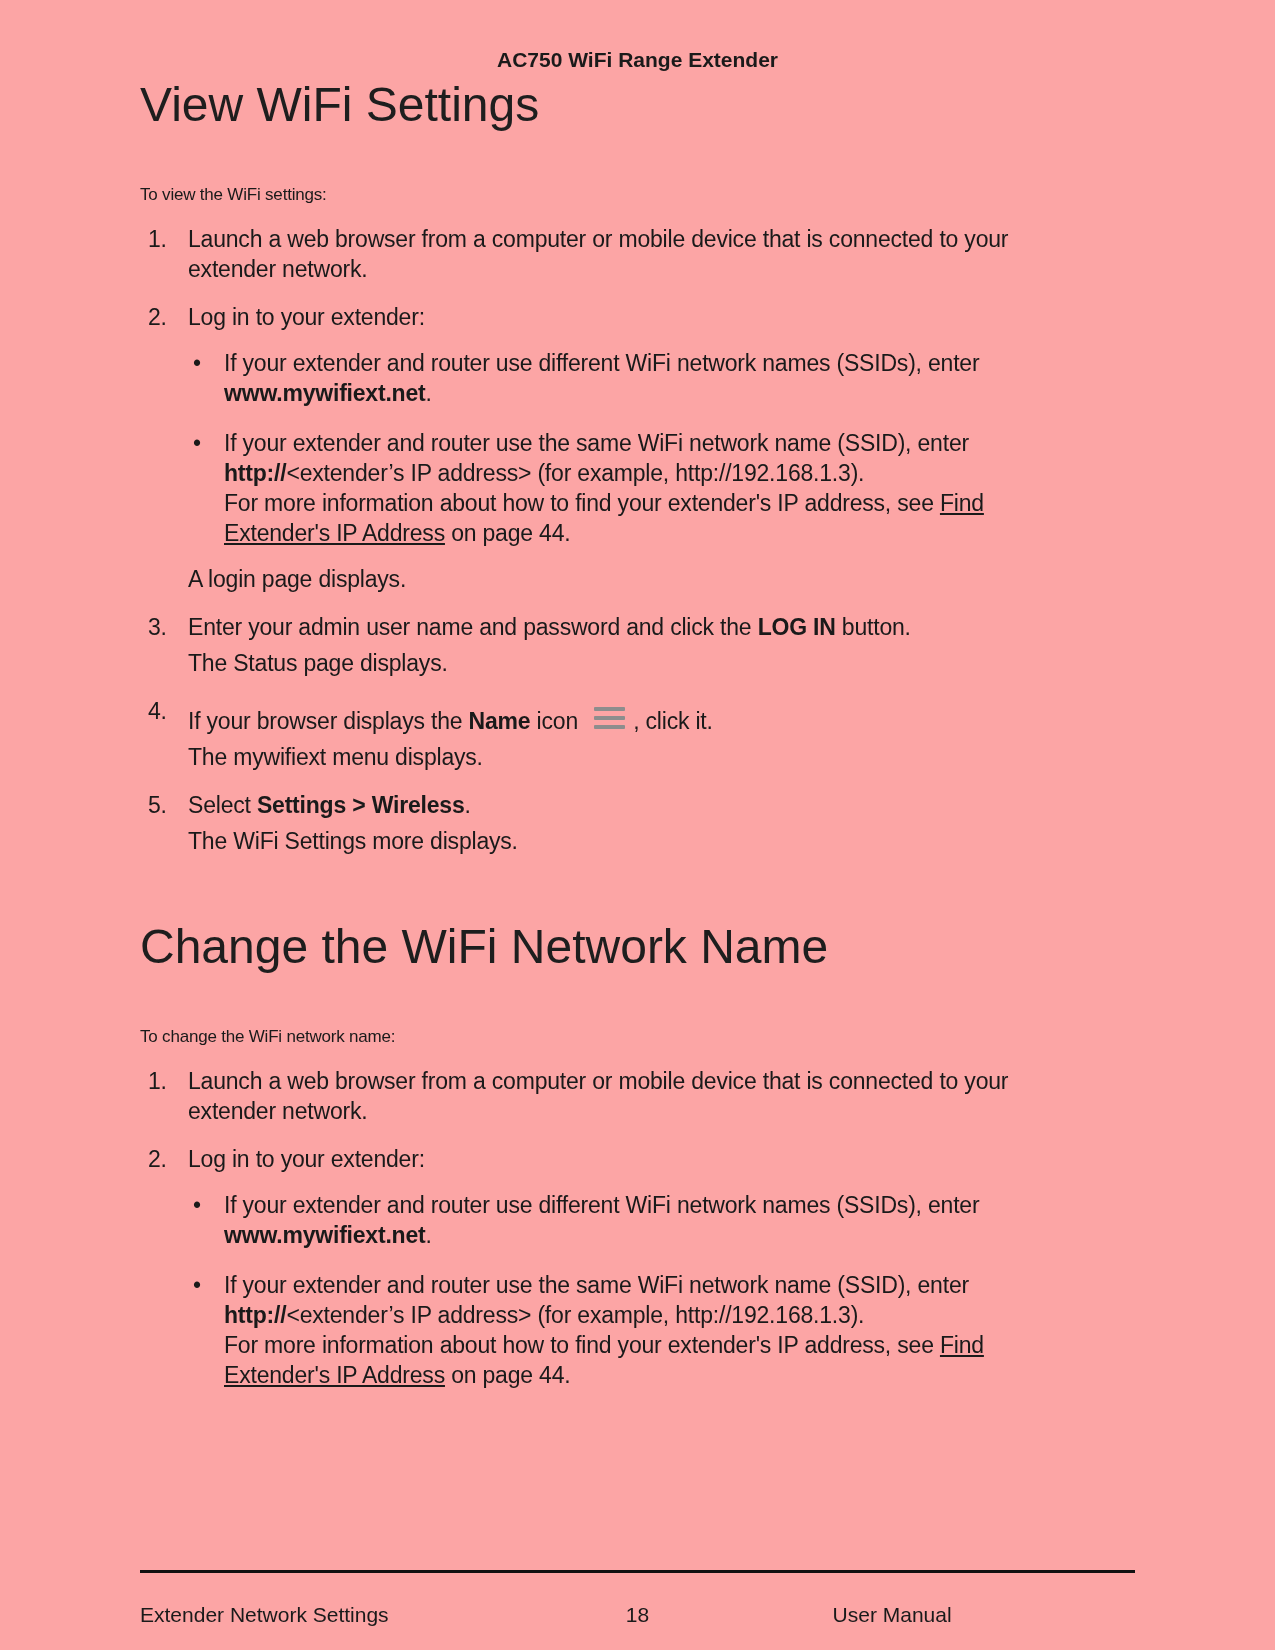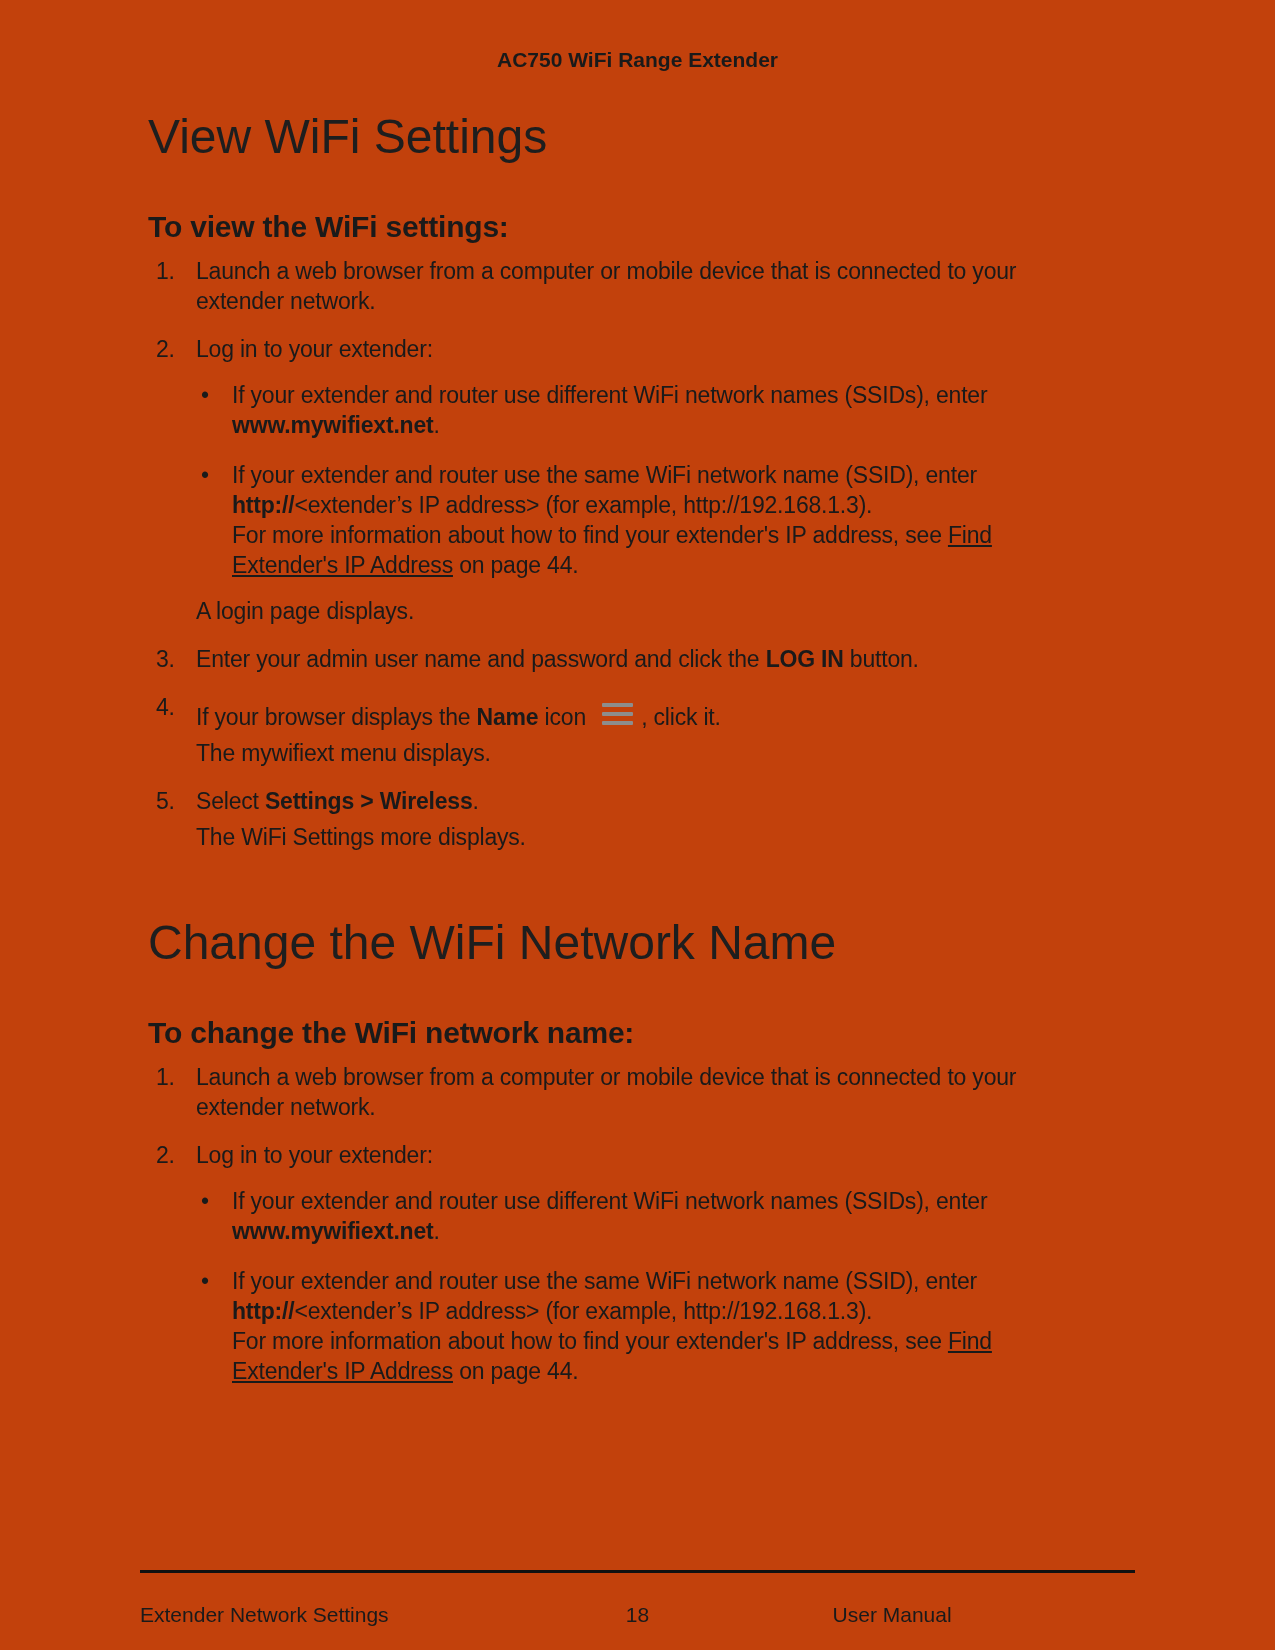--- a/index.html
+++ b/index.html
@@ -6,60 +6,59 @@
     --text-color:#1a1a1a;
     --rule-color:#111111;
     --icon-bar-color:#8d8d8d;
   }
   *{box-sizing:border-box;}
   html,body{margin:0;padding:0;background:#ffffff;}
   .page{
     position:relative;
     width:1275px;
     height:1650px;
-    background:#c2410c;
+    background:#fca5a5;
     font-family:"Liberation Sans","DejaVu Sans",sans-serif;
     color:var(--text-color);
     overflow:hidden;
   }
   .running-header{
     position:absolute;
     top:48px;
     left:140px;
     width:995px;
     text-align:center;
     font-size:21px;
     font-weight:700;
     letter-spacing:0;
   }
   .content{
     position:absolute;
     top:0;
     left:140px;
     width:995px;
-    padding-top:108px;
+    padding-top:76px;
     font-size:23px;
     letter-spacing:-0.2px;
     line-height:30px;
-    margin-left:8px;
   }
   .section{margin:0;}
   .section + .section{margin-top:62px;}
   .section-title{
     margin:0;
     font-size:48px;
     font-weight:300;
     line-height:58px;
     color:#1e1e1e;
     letter-spacing:0;
   }
   .intro{
     margin:46px 0 0 0;
-    font-weight:700;
-    font-size:30px;
+    font-weight:400;
+    font-size:17px;
   }
   .steps{
     list-style:none;
     margin:14px 0 0 0;
     padding:0;
   }
   .step{
     display:flex;
     align-items:flex-start;
     margin:0 0 18px 0;
@@ -181,20 +180,23 @@
                 <div class="line"><span>A login page displays.</span></div>
               </div>
             </div>
           </li>
           <li class="step">
             <span class="num">3.</span>
             <div class="step-body">
               <div class="para">
                 <div class="line"><span>Enter your admin user name and password and click the </span><span class="b ">LOG IN</span><span> button.</span></div>
               </div>
+              <div class="result-para">
+                <div class="line"><span>The Status page displays.</span></div>
+              </div>
             </div>
           </li>
           <li class="step">
             <span class="num">4.</span>
             <div class="step-body">
               <div class="para">
                 <div class="line has-icon"><span>If your browser displays the </span><span class="b ">Name</span><span> icon </span><span class="menu-icon"><span class="bar"></span><span class="bar"></span><span class="bar"></span></span><span>, click it.</span></div>
               </div>
               <div class="result-para">
                 <div class="line"><span>The mywifiext menu displays.</span></div>

